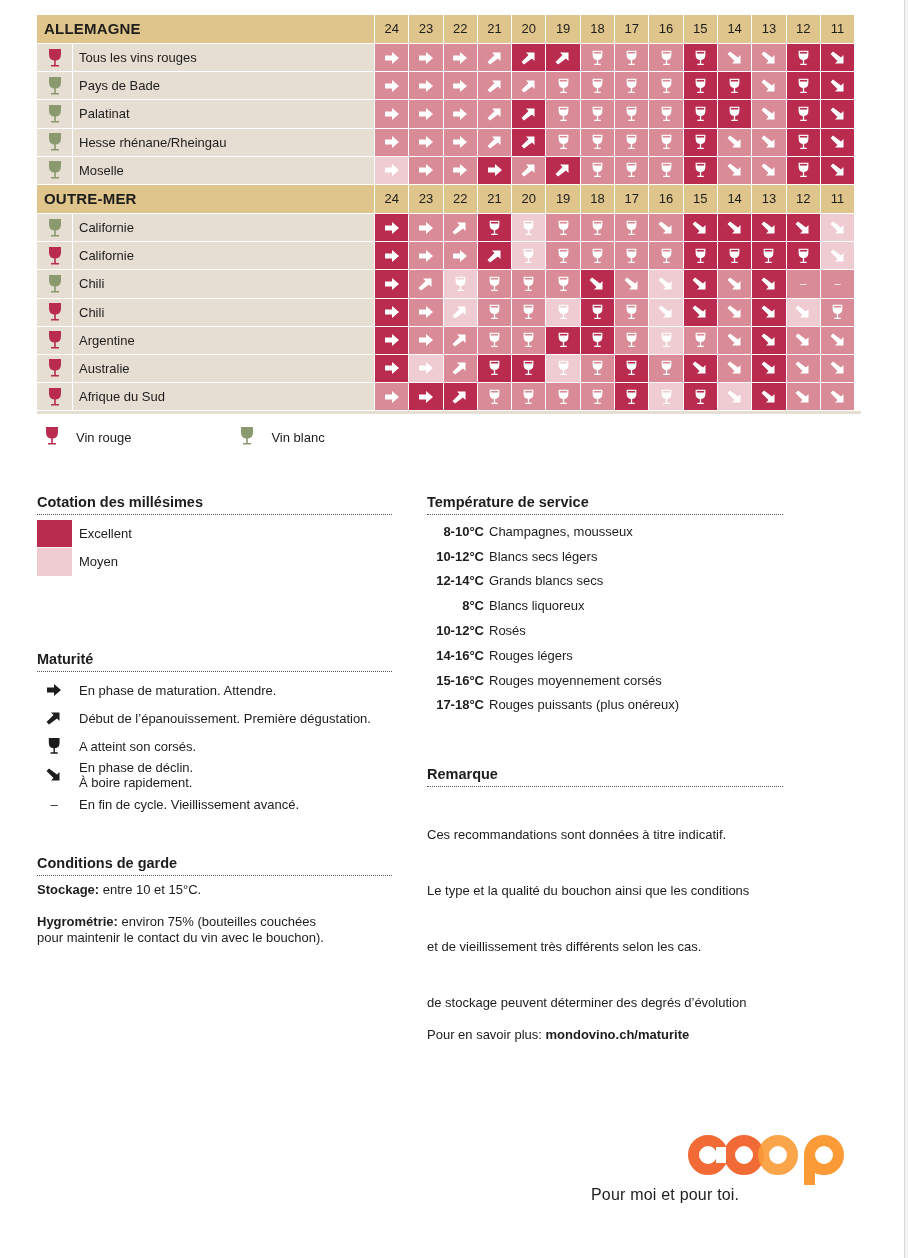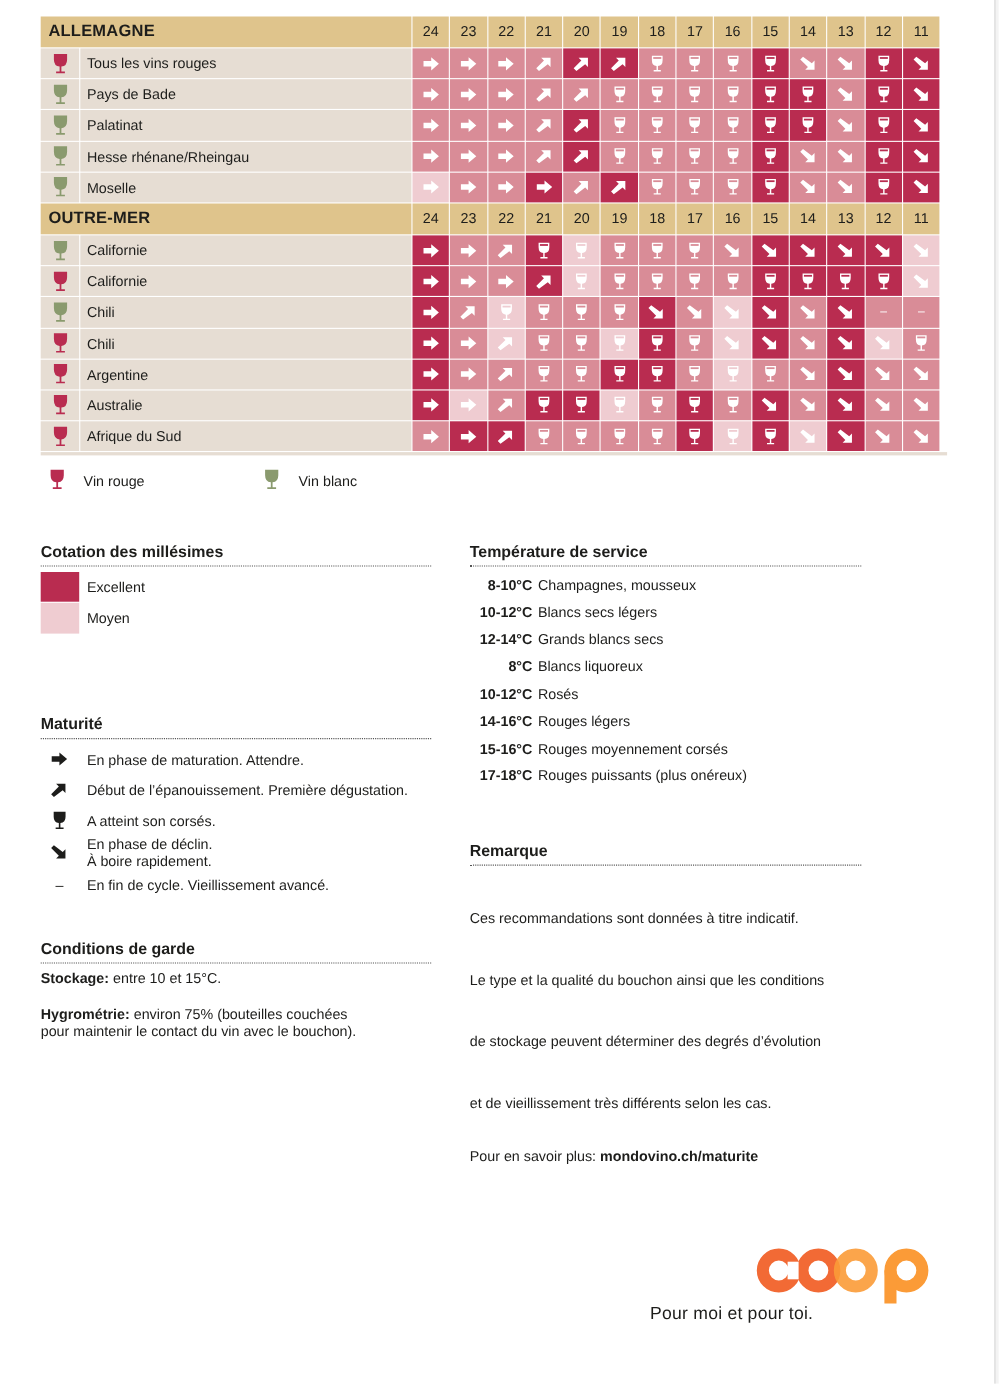--- a/index.html
+++ b/index.html
@@ -1551,24 +1551,24 @@
         <span>Rouges puissants (plus onéreux)</span>
       </div>
     </div>
 </div>
 
 <div class="block col-right" style="top:766px">
   <h3>Remarque</h3>
   <div id="remarque-lines" style="margin-top:6px">
       <p class="p">Ces recommandations sont données à titre indicatif.</p>
       <p class="p">Le type et la qualité du bouchon ainsi que les conditions</p>
+      <p class="p">et de vieillissement très différents selon les cas.</p>
       <p class="p">de stockage peuvent déterminer des degrés d’évolution</p>
-      <p class="p">et de vieillissement très différents selon les cas.</p>
-    </div>
-  <p class="p" style="margin-top:32px"><span>Pour en savoir plus: </span><span class="b">mondovino.ch/maturite</span></p>
+    </div>
+  <p class="p" style="margin-top:16px"><span>Pour en savoir plus: </span><span class="b">mondovino.ch/maturite</span></p>
 </div>
 
 <div class="logo">
   <svg width="175" height="54" viewBox="0 0 175 54">
     <g fill="none" stroke-width="11">
       <circle cx="22" cy="22" r="14.5" stroke="#f26a35"></circle>
       <circle cx="58" cy="22" r="14.5" stroke="#f26a35"></circle>
       <circle cx="92" cy="22" r="14.5" stroke="#fb9b37" opacity="0.9"></circle>
       <circle cx="138" cy="22" r="14.5" stroke="#fb9b37"></circle>
     </g>

